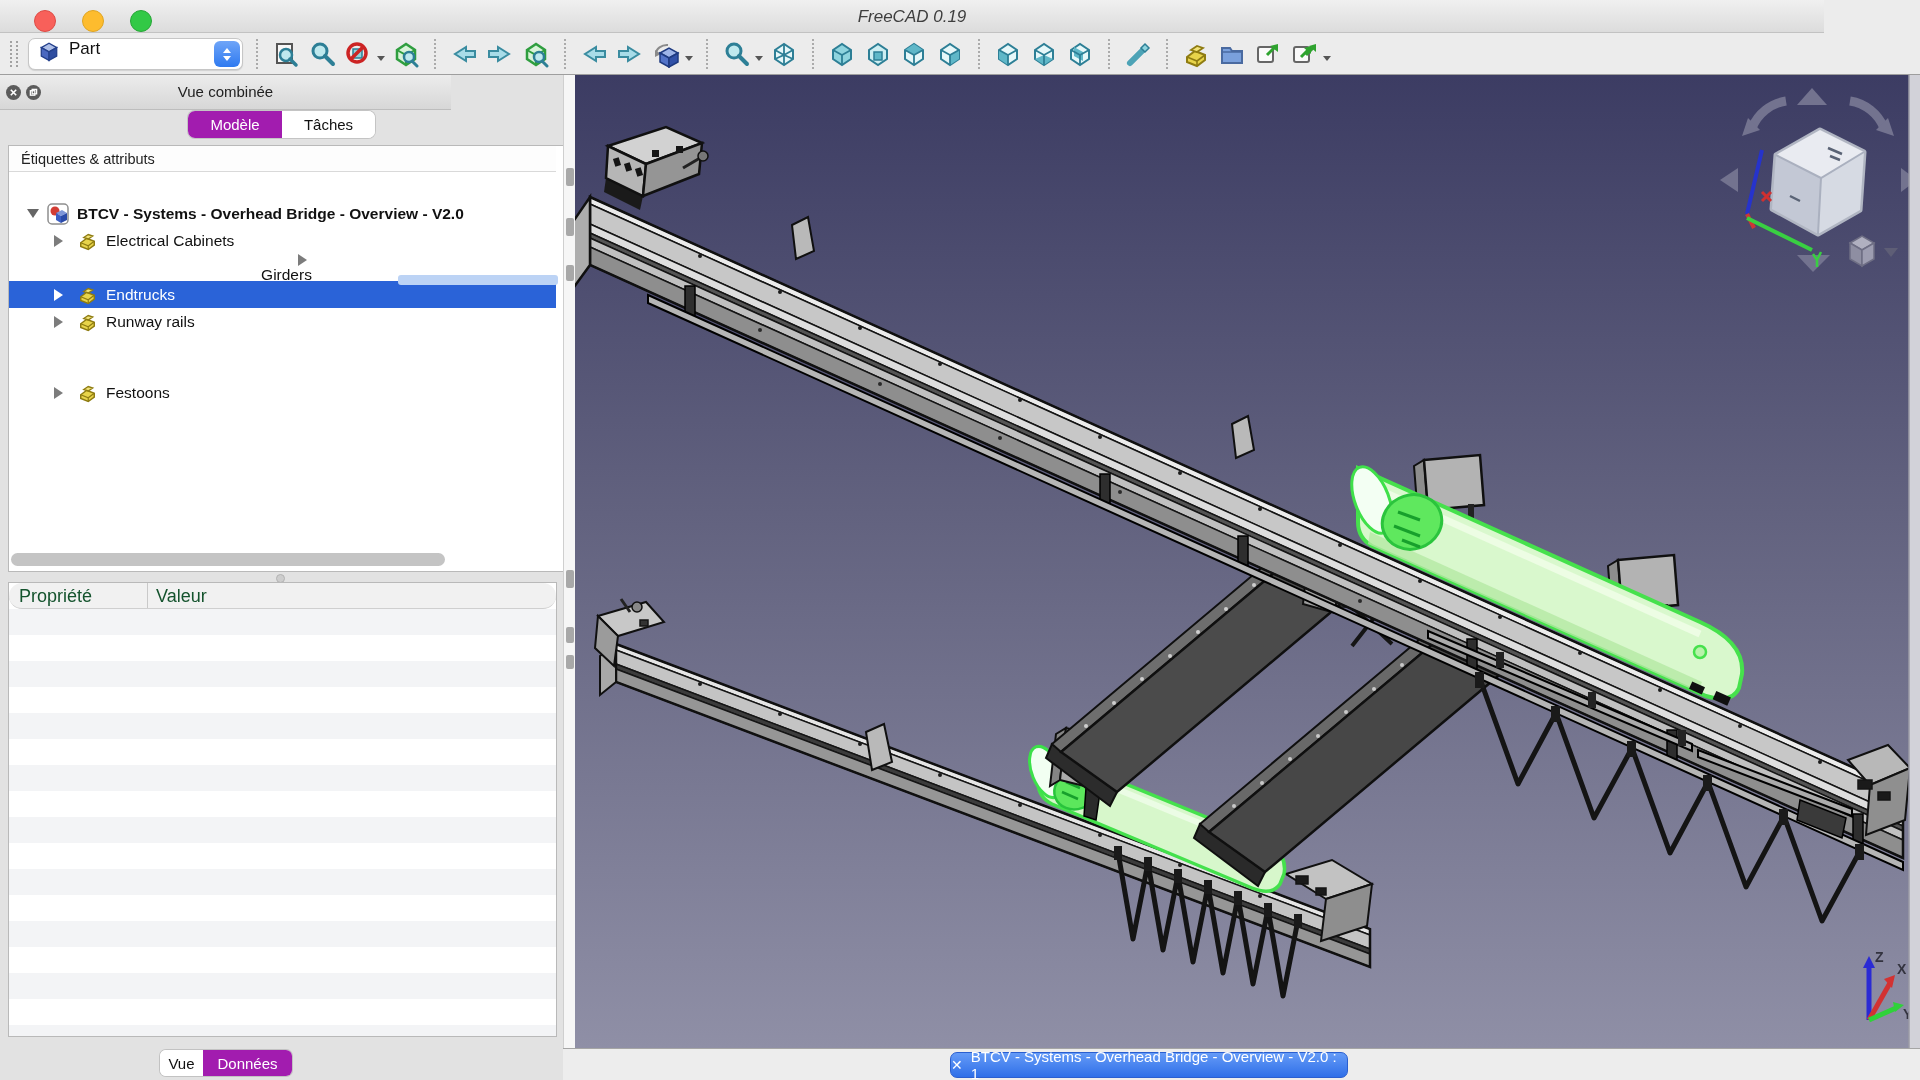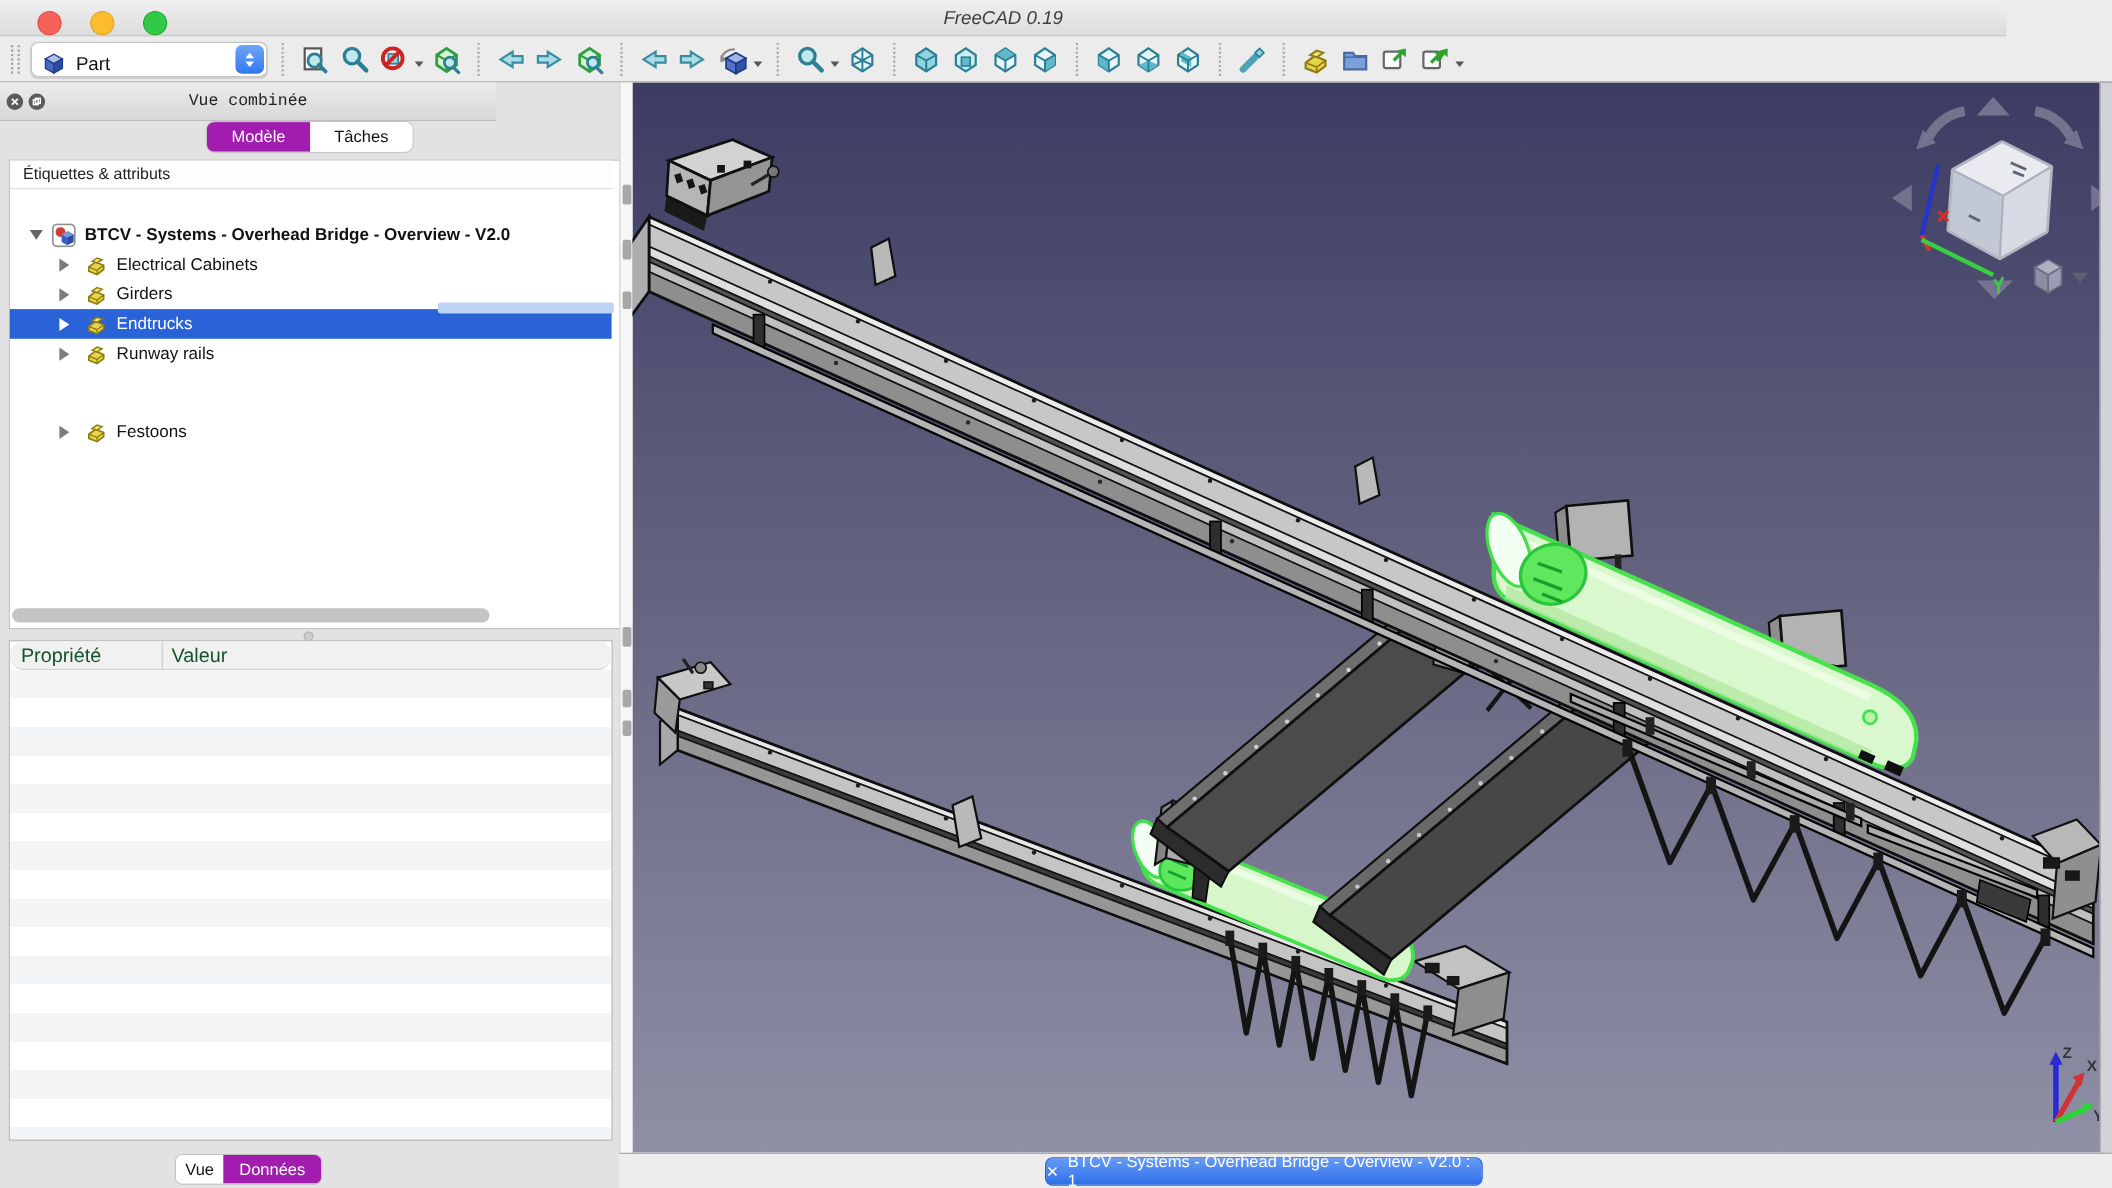--- a/index.html
+++ b/index.html
@@ -17,38 +17,38 @@
     font-size:17px; color:#3e3e3e; }
 
   
   #toolbar { position:absolute; left:0; top:34px; width:1920px; height:41px;
     background:#ececec; border-bottom:1px solid #9e9e9e;
     display:flex; align-items:center; gap:6px; padding:0 6px; }
   .tb-handle { width:8px; height:26px; border-left:2px dotted #a2a2a2;
     border-right:2px dotted #a2a2a2; margin:0 4px; }
   .vsep { width:2px; height:30px; border-left:2px dotted #ababab; margin:0 7px; }
   #wb-combo { width:215px; height:32px; background:#fff; border:1px solid #c6c6c6;
-    border-radius:7px; display:flex; align-items:flex-end; padding-left:8px;
+    border-radius:7px; display:flex; align-items:flex-start; padding-left:8px;
     position:relative; box-shadow:0 1px 1px rgba(0,0,0,.12); }
   #wb-combo .lbl { font-size:17px; color:#111; margin-left:8px; }
   #wb-stepper { position:absolute; right:2px; top:2px; width:26px; height:26px;
     border-radius:6px; background:linear-gradient(#6fa5f8,#2f7af0);
     display:flex; flex-direction:column; align-items:center; justify-content:center; gap:3px; }
   .chev { width:0; height:0; border:4px solid transparent; }
   .chev.up { border-bottom:5px solid #fff; border-top:none; }
   .chev.dn { border-top:5px solid #fff; border-bottom:none; }
   .tbtn { width:30px; height:30px; display:flex; align-items:center; justify-content:center; }
   .tbtn svg { display:block; }
   .caret { width:0; height:0; border:4px solid transparent; border-top:5px solid #555;
     margin-left:-2px; margin-top:12px; }
 
   
   #panel { position:absolute; left:0; top:75px; width:563px; height:1005px; background:#e2e2e2; }
   #panel-header { position:absolute; left:0; top:0; width:451px; height:35px;
-    background:linear-gradient(#ececec,#d7d7d7); border-bottom:1px solid #bdbdbd;font-family:Liberation Mono, monospace; }
+    background:linear-gradient(#ececec,#d7d7d7); border-bottom:1px solid #bdbdbd; }
   .pbtn { position:absolute; top:10px; width:15px; height:15px; border-radius:50%;
     background:#5b5b5b; display:flex; align-items:center; justify-content:center; }
   #pbtn-close { left:6px; }
   #pbtn-float { left:26px; }
   #panel-title { position:absolute; left:0; right:0; top:8px; text-align:center;
     font-size:15px; color:#222; }
   #mode-tabs { position:absolute; left:188px; top:36px; height:27px; display:flex;
     border-radius:7px; overflow:hidden; box-shadow:0 0 0 1px #c4c4c4; background:#fff; }
   .seg { font-size:15px; display:flex; align-items:center; justify-content:center; }
   .seg.sel { background:#a21caf; color:#fff; }
@@ -351,21 +351,21 @@
     <div class="trow" style="top:81px;">
       <span class="tri-r" style="margin-left:45px;"></span>
       <svg width="21" height="21" viewBox="0 0 28 28" style="margin-left:8px;">
         <path d="M5,17 L13,11 23,15 23,20 15,26 5,22 Z" fill="#e8d44a" stroke="#8f7c12" stroke-width="2"></path>
         <path d="M5,17 L15,21 23,15 M15,21 V26" fill="none" stroke="#8f7c12" stroke-width="1.6"></path>
         <path d="M9,10 L15,6 21,8 15,12 Z" fill="#f2e377" stroke="#8f7c12" stroke-width="1.8"></path>
       </svg>
       <span class="tlabel">Electrical Cabinets</span>
     </div>
 
-    <div class="trow" style="top:108px;">
+    <div class="trow" style="top:108px;flex-direction:column;">
       <span class="tri-r" style="margin-left:45px;"></span>
       <svg width="21" height="21" viewBox="0 0 28 28" style="margin-left:8px;">
         <path d="M5,17 L13,11 23,15 23,20 15,26 5,22 Z" fill="#e8d44a" stroke="#8f7c12" stroke-width="2"></path>
         <path d="M5,17 L15,21 23,15 M15,21 V26" fill="none" stroke="#8f7c12" stroke-width="1.6"></path>
         <path d="M9,10 L15,6 21,8 15,12 Z" fill="#f2e377" stroke="#8f7c12" stroke-width="1.8"></path>
       </svg>
       <span class="tlabel">Girders</span>
     </div>
 
     <div class="trow sel" style="top:135px;">

